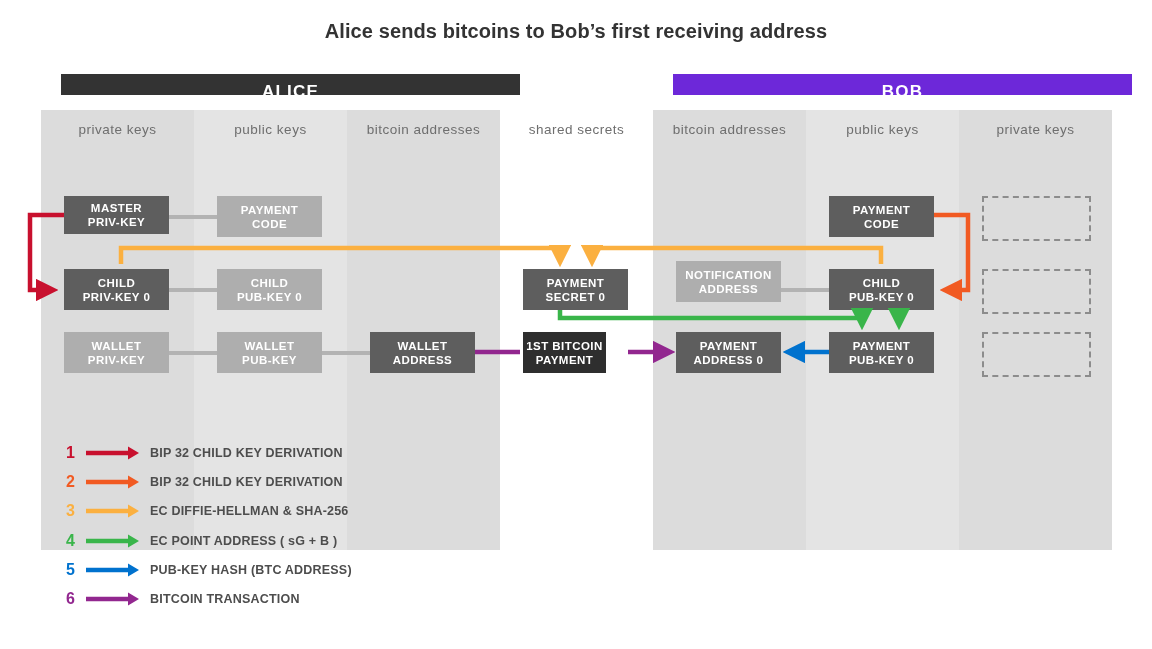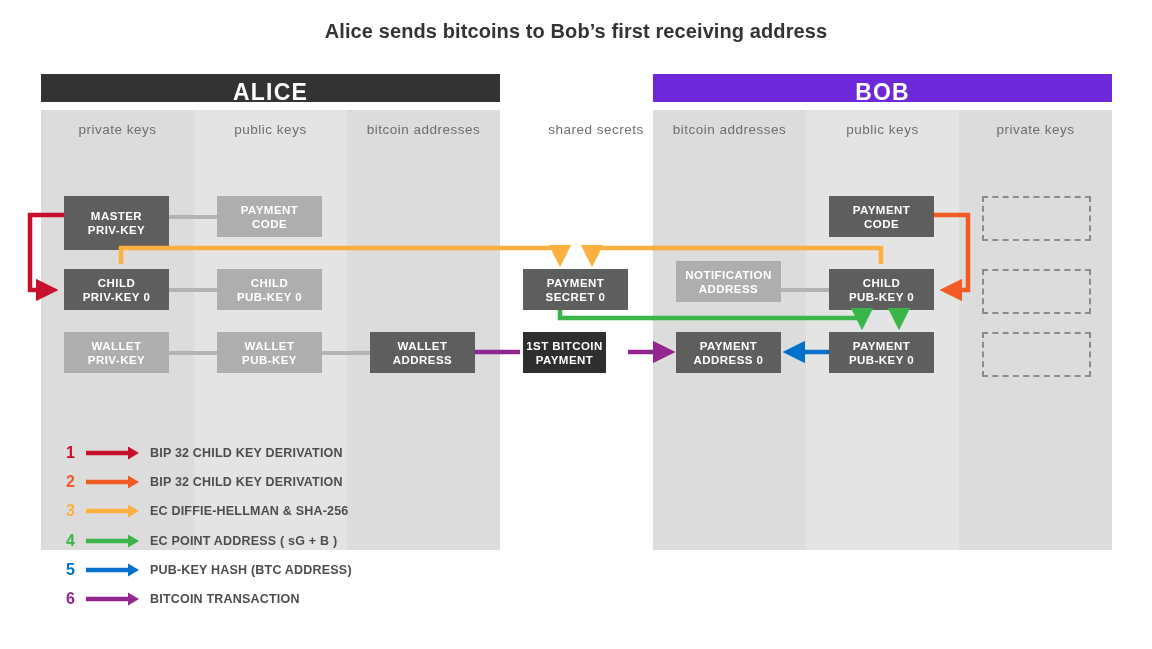--- a/index.html
+++ b/index.html
@@ -11,31 +11,31 @@
   #stage{position:absolute;inset:0;}
 
   
   #title{
     position:absolute;left:0;top:20px;width:1152px;text-align:center;
     font-size:20px;font-weight:bold;color:#333333;letter-spacing:.1px;
   }
 
   
   .banner{
-    position:absolute;height:28px;line-height:36px;text-align:center;
-    color:#ffffff;font-size:23px;font-weight:bold;letter-spacing:1.2px;
+    position:absolute;height:21px;line-height:36px;text-align:center;
+    color:#ffffff;font-size:17px;font-weight:bold;letter-spacing:1.2px;margin-left:20px;
   }
   #banner-alice{left:41px;top:74px;width:459px;background:#333333;}
   #banner-bob{left:653px;top:74px;width:459px;background:#6d28d9;}
 
   
   .col{position:absolute;top:110px;height:440px;}
   .col.shade-a{background:#dcdcdc;}
   .col.shade-b{background:#e4e4e4;}
-  .col.shade-none{background:transparent;padding-left:39px;}
+  .col.shade-none{background:transparent;}
   .col-head{
     position:absolute;left:0;top:0;width:100%;height:40px;line-height:40px;
     text-align:center;font-size:13.5px;color:#6e6e6e;letter-spacing:.5px;
   }
 
   
   .box{
     position:absolute;display:flex;flex-direction:column;
     align-items:center;justify-content:center;
     color:#ffffff;font-size:11.5px;font-weight:bold;
@@ -94,21 +94,21 @@
   <div class="col shade-a" style="left:959px;width:153px;">
     <div class="col-head">private keys</div>
   </div>
 
   <div class="gconn" style="left:168px;top:215px;width:52px;"></div>
   <div class="gconn" style="left:168px;top:288px;width:52px;"></div>
   <div class="gconn" style="left:168px;top:351px;width:52px;"></div>
   <div class="gconn" style="left:321px;top:351px;width:52px;"></div>
   <div class="gconn" style="left:780px;top:288px;width:52px;"></div>
 
-  <div class="box dark" style="left:64px;top:196px;width:105px;height:54px;">
+  <div class="box dark" style="left:64px;top:196px;width:105px;height:38px;">
     <span>MASTER</span>
     <span>PRIV-KEY</span>
   </div>
   <div class="box light" style="left:217px;top:196px;width:105px;height:41px;">
     <span>PAYMENT</span>
     <span>CODE</span>
   </div>
   <div class="box dark" style="left:829px;top:196px;width:105px;height:41px;">
     <span>PAYMENT</span>
     <span>CODE</span>

